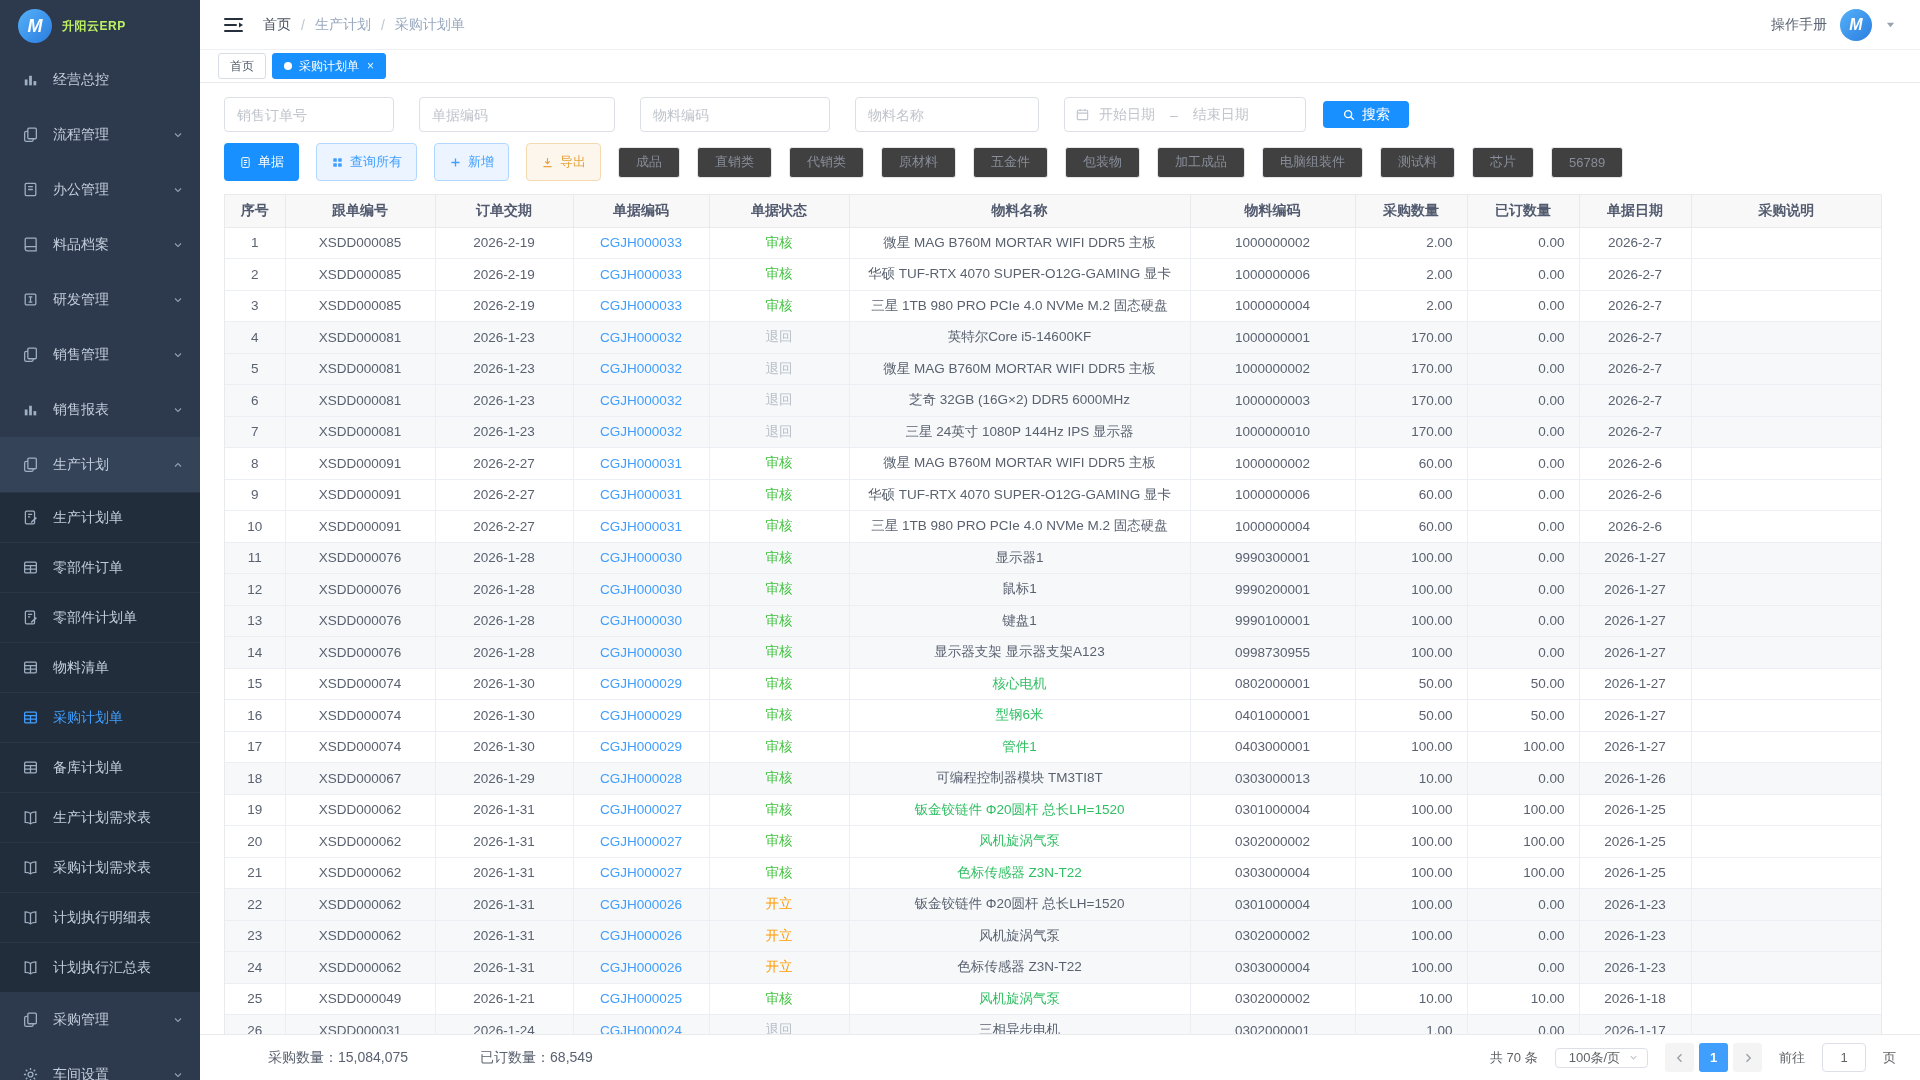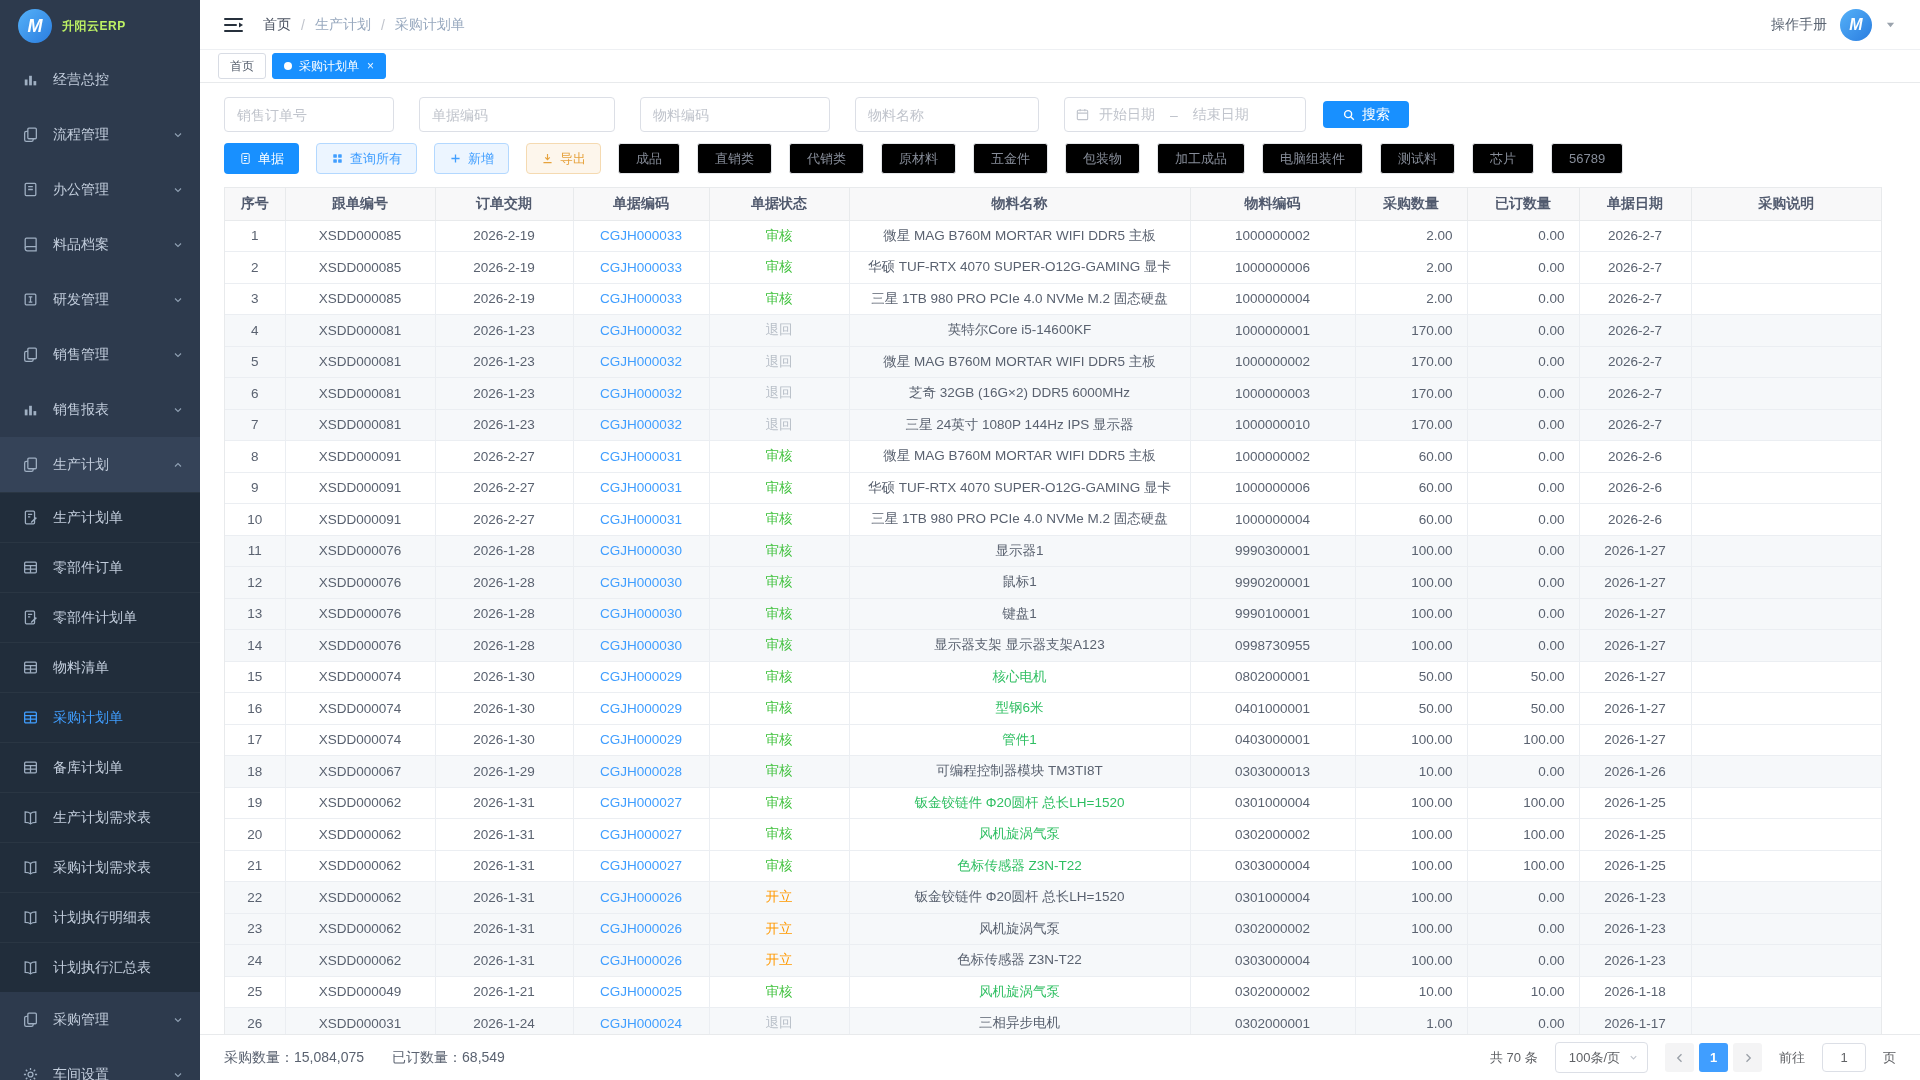--- a/index.html
+++ b/index.html
@@ -54,47 +54,47 @@
   .date-range { width:242px; height:35px; border:1px solid #dcdfe6; border-radius:4px; display:flex; align-items:center;
     padding:0 10px; gap:9px; color:#c0c4cc; font-size:14px; cursor:pointer; }
   .date-range .icon, .btn .icon, .btn-search .icon, .psize .icon, .pbtn .icon { display:inline-flex; }
   .date-range .icon svg { width:15px; height:15px; }
   .date-sep { color:#c0c4cc; margin:0 6px; }
   .btn-search { width:86px; height:27px; background:#1890ff; border:none; border-radius:4px; color:#fff; font-size:14px;
     display:inline-flex; align-items:center; justify-content:center; gap:6px; cursor:pointer; font-family:inherit; margin-left:-8px; }
   .btn-search svg { width:14px; height:14px; }
 
   .toolbar { display:flex; align-items:center; gap:17px; margin-bottom:13px; }
-  .btn { height:31px; padding:0 14px; border-radius:4px; font-size:13px; display:inline-flex; align-items:center; gap:6px;
+  .btn { height:38px; padding:0 14px; border-radius:4px; font-size:13px; display:inline-flex; align-items:center; gap:6px;
     border:1px solid transparent; cursor:pointer; font-family:inherit; }
   .btn svg { width:13px; height:13px; }
   .btn.primary { background:#1890ff; color:#fff; }
   .btn.info { background:#ecf5ff; color:#409eff; border-color:#b3d8ff; }
   .btn.warning { background:#fdf6ec; color:#e6a23c; border-color:#f5dab1; }
-  .chip { height:31px; padding:0 17px; background:#000000; border:1px solid #e4e6e9; border-radius:3px; color:#878d99;
+  .chip { height:31px; padding:0 17px; background:#404040; border:1px solid #e4e6e9; border-radius:3px; color:#878d99;
     font-size:13px; display:inline-flex; align-items:center; cursor:pointer; }
 
   .table-wrap { flex:1; position:relative; margin-right:14px; min-height:0; overflow:hidden;
     border:1px solid #e8eaec; border-bottom:none; }
   table { width:100%; border-collapse:collapse; table-layout:fixed; }
   th { height:32px; background:#f8f8f9; color:#515a6e; font-weight:bold; font-size:14px;
     border-right:1px solid #e8eaec; border-bottom:1px solid #e8eaec; }
   th:last-child, td:last-child { border-right:none; }
   td { height:31.5px; border-right:1px solid #ebeef2; border-bottom:1px solid #ebeef2; color:#5a6270; font-size:13.5px;
     text-align:center; padding:0 8px; white-space:nowrap; overflow:hidden; background:#fff; }
   tr.shade td { background:#f6f8fa; }
   td.num { text-align:right; padding-right:14px; }
   a.code { color:#409eff; text-decoration:none; cursor:pointer; }
 
   .pagefoot { height:46px; min-height:46px; border-top:1px solid #e8eaec; display:flex; align-items:center;
     padding:0 24px; font-size:14px; color:#5a6270; background:#fff; }
   .foot-left { display:flex; align-items:center; }
-  .fstat { margin-right:28px; }
+  .fstat { margin-right:28px;margin-left:44px; }
   .foot-right { margin-left:auto; display:flex; align-items:center; gap:17px; font-size:13px; color:#606266; }
-  .psize { height:31px; border:1px solid #dcdfe6; border-radius:4px; padding:0 8px 0 13px; display:inline-flex;
+  .psize { height:20px; border:1px solid #dcdfe6; border-radius:4px; padding:0 8px 0 13px; display:inline-flex;
     align-items:center; gap:8px; cursor:pointer; }
   .psize svg { width:11px; height:11px; color:#c0c4cc; }
   .pbtn { width:29px; height:29px; background:#f4f4f5; border:none; border-radius:3px; color:#9aa0a8;
     display:inline-flex; align-items:center; justify-content:center; cursor:pointer; }
   .pbtn svg { width:12px; height:12px; }
   .pcur { width:29px; height:29px; background:#409eff; border:none; border-radius:3px; color:#fff; font-size:13px;
     font-weight:bold; display:inline-flex; align-items:center; justify-content:center; cursor:pointer; }
   .pgroup { display:inline-flex; gap:5px; }
   .goto-input { width:44px; height:29px; border:1px solid #dcdfe6; border-radius:4px; text-align:center; font-size:13px;
     color:#606266; outline:none; font-family:inherit; }

